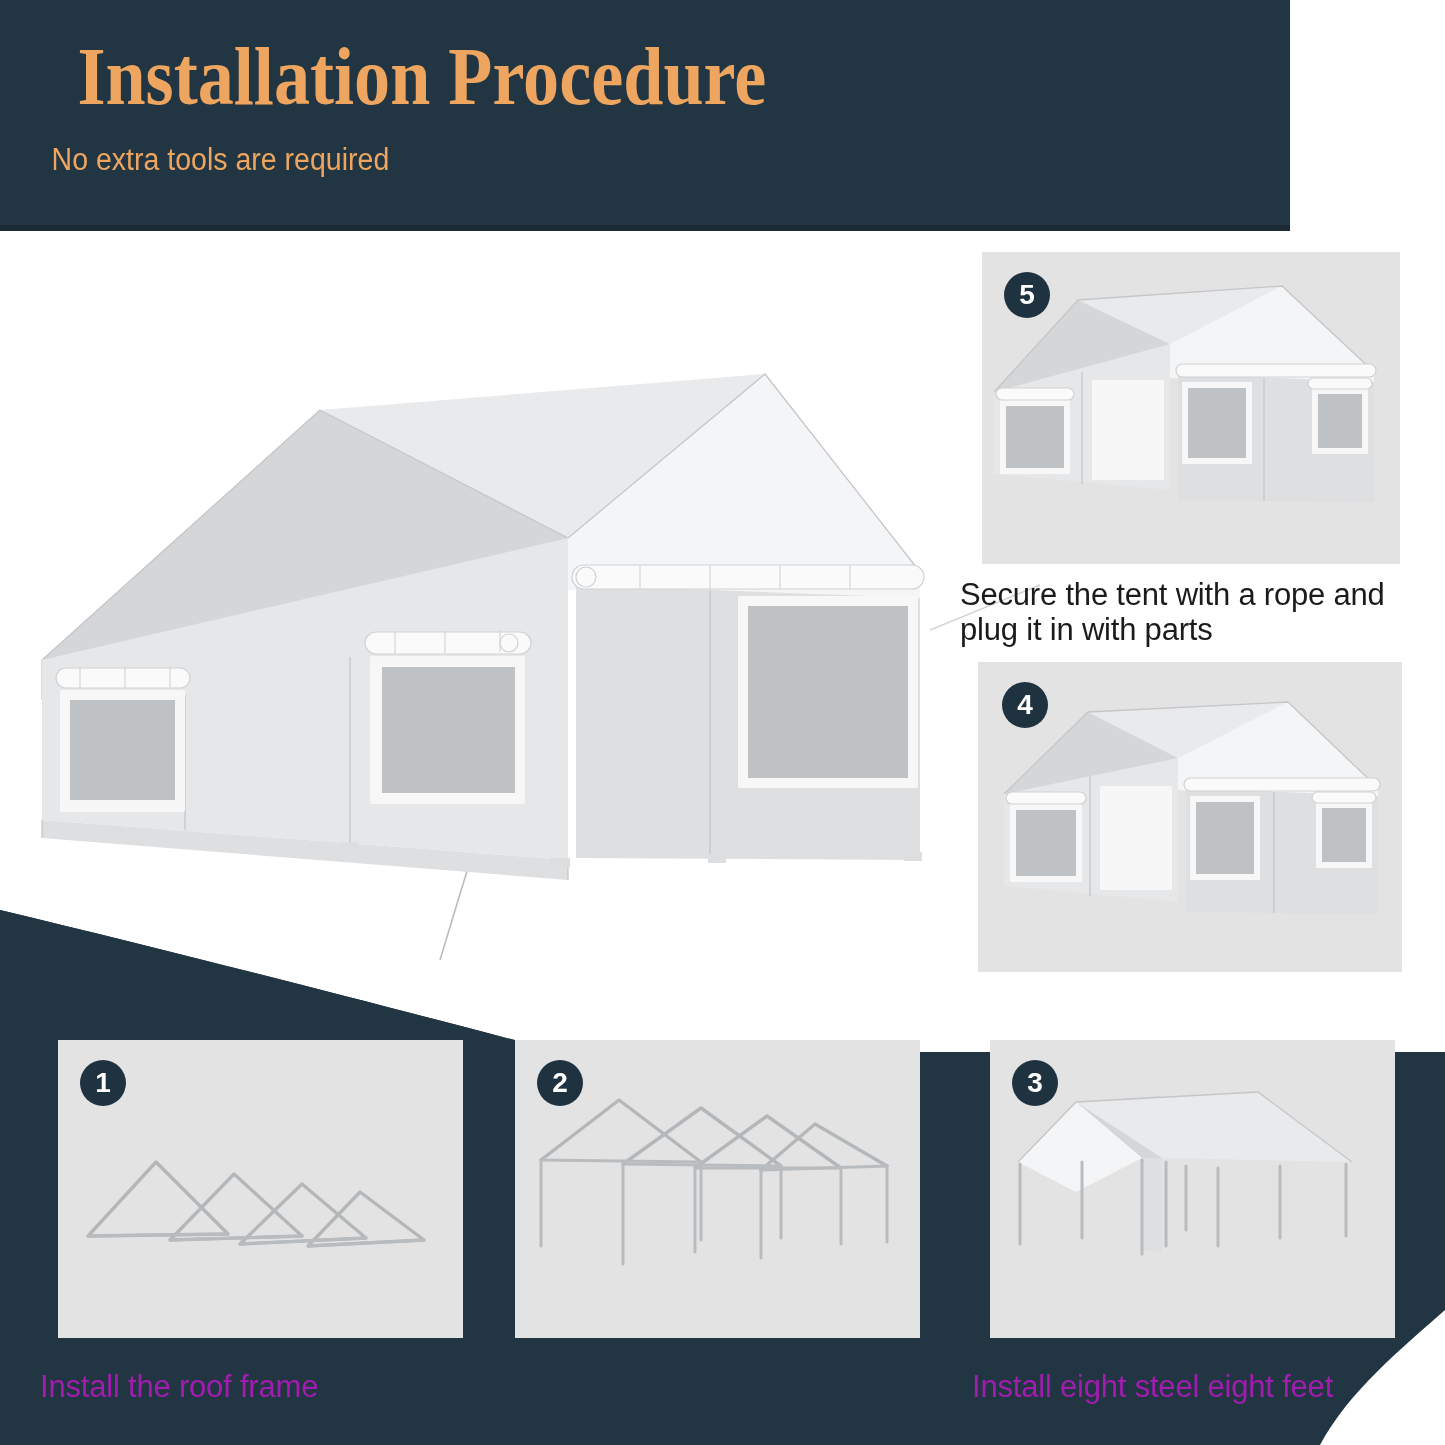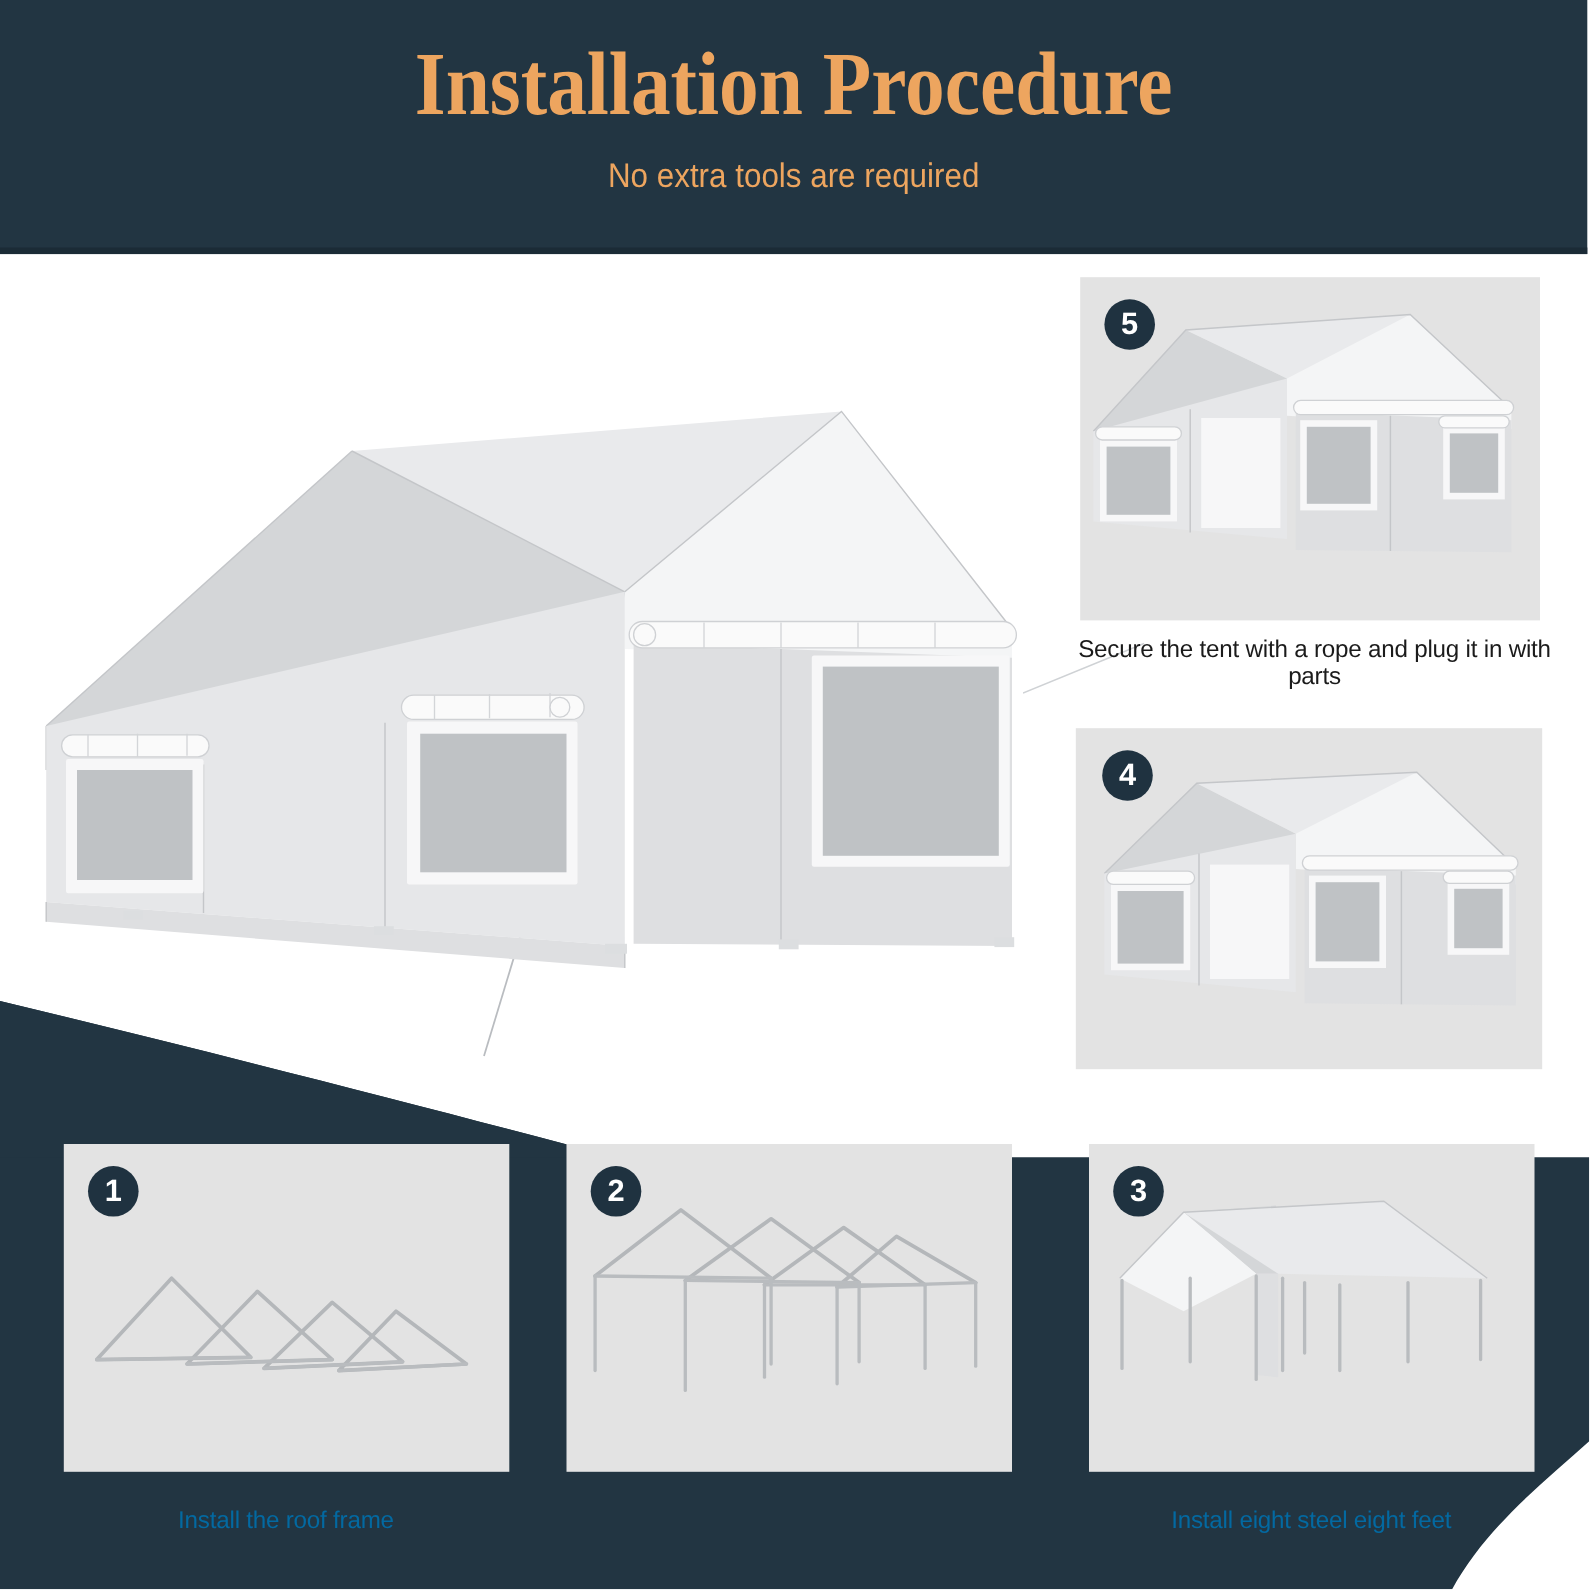--- a/index.html
+++ b/index.html
@@ -7,23 +7,23 @@
     width:1445px;height:1445px;
     background:#ffffff;
     font-family:"Liberation Sans", sans-serif;
     overflow:hidden;
     position:relative;
   }
   .page{position:absolute;inset:0;overflow:hidden;background:#fff;}
 
   
   .header{
-    position:absolute;left:0;top:0;width:1443px;height:231px;
+    position:absolute;left:0;top:0;width:1290px;height:231px;
     background:#223542;
-    text-align:center;
+    text-align:left;
     overflow:hidden;
   }
   .header .title{
     position:absolute;left:0;right:0;top:36px;
     font-family:"Liberation Serif", serif;
     font-weight:700;
     font-size:82px;
     line-height:1;
     letter-spacing:0px;
     color:#eda55f;
@@ -52,27 +52,27 @@
     width:46px;height:46px;border-radius:50%;
     background:#1f3240;
     color:#fff;
     font-size:28px;font-weight:700;
     display:flex;align-items:center;justify-content:center;
     line-height:1;
     z-index:6;
   }
   .caption{
     position:absolute;
-    text-align:center;
-    font-size:22px;
+    text-align:left;
+    font-size:31px;
     line-height:1.12;
     letter-spacing:-0.2px;
   }
   .caption.dark{color:#1b1b1b;}
-  .caption.light{color:#0369a1;}
+  .caption.light{color:#a21caf;}
 
   
   #hero{position:absolute;left:20px;top:360px;width:950px;height:640px;}
   #hero svg{display:block;}
 
   #panel5{left:982px;top:252px;width:418px;height:312px;}
   #cap5{left:960px;top:578px;width:470px;}
 
   #panel4{left:978px;top:662px;width:424px;height:310px;}
   #cap4{left:940px;top:970px;width:505px;}

